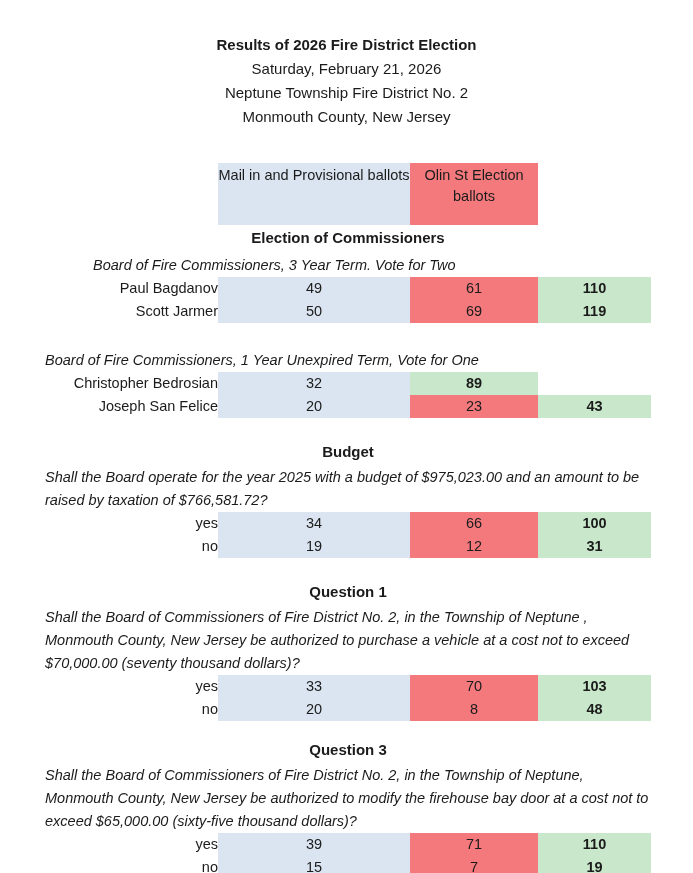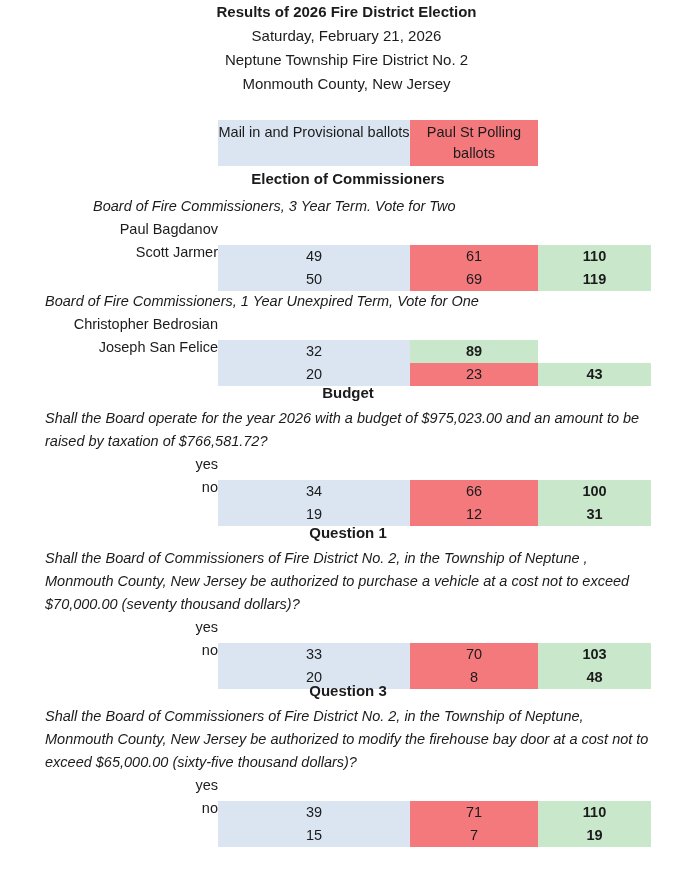--- a/index.html
+++ b/index.html
@@ -1,29 +1,30 @@
 <!DOCTYPE html>
 <html style="--mail-in-bg: #dbe5f1; --polling-bg: #f4797d; --total-bg: #c9e8cb;"><head>
 <meta charset="utf-8">
 <style>
   html, body { margin: 0; padding: 0; background: #ffffff; }
   .page {
     width: 693px;
     height: 873px;
     box-sizing: border-box;
+    padding-top: 33px;
     background: #ffffff;
     font-family: "Liberation Sans", sans-serif;
     color: #1b1b1b;
     overflow: hidden;
   }
   .title-block { text-align: center; font-size: 15px; line-height: 24px; }
   .title-block .title { font-weight: 700; }
   .content { margin-left: 45px; width: 606px; }
   .vote-grid { display: grid; grid-template-columns: 173px 192px 128px 113px; }
-  .header-row { margin-top: 24px; height: 46px; }
+  .header-row { margin-top: 34px; height: 62px; }
   .hdr-cell {
     font-size: 14.5px; line-height: 21px; text-align: center;
     padding-top: 2px; box-sizing: border-box;
   }
   .mail  { background: var(--mail-in-bg, #dbe5f1); }
   .poll  { background: var(--polling-bg, #f4797d); }
   .total { background: var(--total-bg, #c9e8cb); }
   .bold  { font-weight: 700; }
   .section-heading {
     text-align: center; font-weight: 700; font-size: 15px; line-height: 22px;
@@ -33,41 +34,41 @@
     font-style: italic; font-size: 14.5px; line-height: 23px;
   }
   .race1-desc { margin-top: 5px; margin-left: 48px; }
   .race2-desc { margin-top: 26px; }
   .q-desc { margin-top: 3px; }
   .heading-budget, .heading-q1 { margin-top: 23px; }
   .heading-q2 { margin-top: 18px; }
   .data-row { height: 23px; }
   .cell { font-size: 14.5px; line-height: 23px; }
   .name-cell { text-align: right; }
-  .num { text-align: center; margin-top: 27px; }
+  .num { text-align: center; }
   .num.total { font-weight: 700; }
 </style>
 </head>
 <body>
 
 <div class="page">
 
   <div class="title-block">
     <div class="title">Results of 2026 Fire District Election</div>
     <div>Saturday, February 21, 2026</div>
     <div>Neptune Township Fire District No. 2</div>
     <div>Monmouth County, New Jersey</div>
   </div>
 
   <div class="content">
 
     <div class="vote-grid header-row">
       <div class="hdr-cell"></div>
       <div class="hdr-cell mail">Mail in and Provisional ballots</div>
-      <div class="hdr-cell poll">Paul St Polling ballots</div>
+      <div class="hdr-cell poll">Olin St Election ballots</div>
     </div>
 
     <div class="section-heading heading-commissioners">Election of Commissioners</div>
 
     <div class="desc race1-desc">Board of Fire Commissioners, 3 Year Term. Vote for Two</div>
 
     <div class="vote-grid data-row">
       <div class="cell name-cell">Paul Bagdanov</div>
       <div class="cell num mail">49</div>
       <div class="cell num poll">61</div>
@@ -88,21 +89,21 @@
       <div class="cell num total">89</div>
     </div>
     <div class="vote-grid data-row">
       <div class="cell name-cell">Joseph San Felice</div>
       <div class="cell num mail">20</div>
       <div class="cell num poll">23</div>
       <div class="cell num total">43</div>
     </div>
 
     <div class="section-heading heading-budget">Budget</div>
-    <div class="desc q-desc">Shall the Board operate for the year 2026 with a budget of $975,023.00 and an amount to be raised by taxation of $766,581.72?</div>
+    <div class="desc q-desc">Shall the Board operate for the year 2025 with a budget of $975,023.00 and an amount to be raised by taxation of $766,581.72?</div>
     <div class="vote-grid data-row">
       <div class="cell name-cell">yes</div>
       <div class="cell num mail">34</div>
       <div class="cell num poll">66</div>
       <div class="cell num total">100</div>
     </div>
     <div class="vote-grid data-row">
       <div class="cell name-cell">no</div>
       <div class="cell num mail">19</div>
       <div class="cell num poll">12</div>

